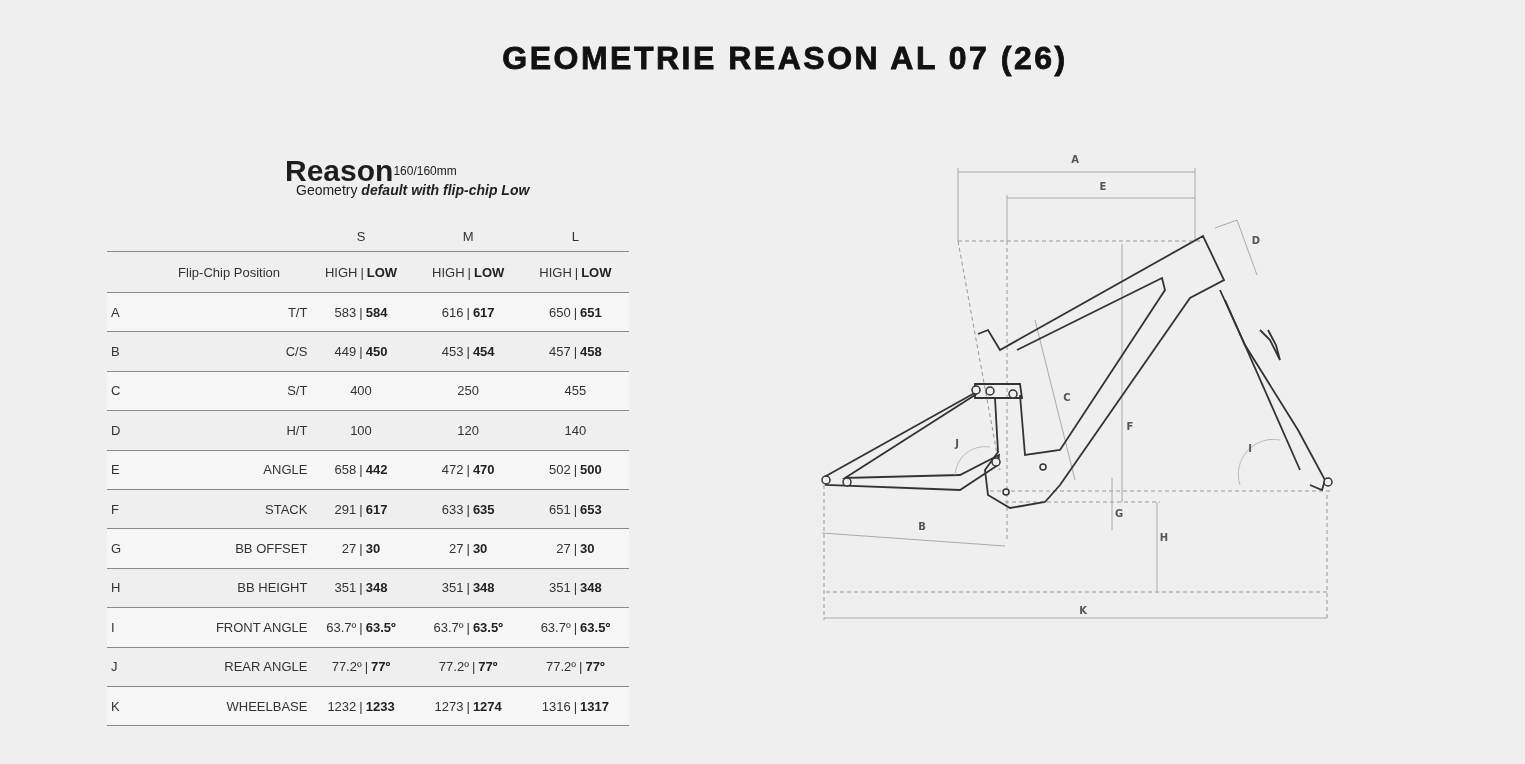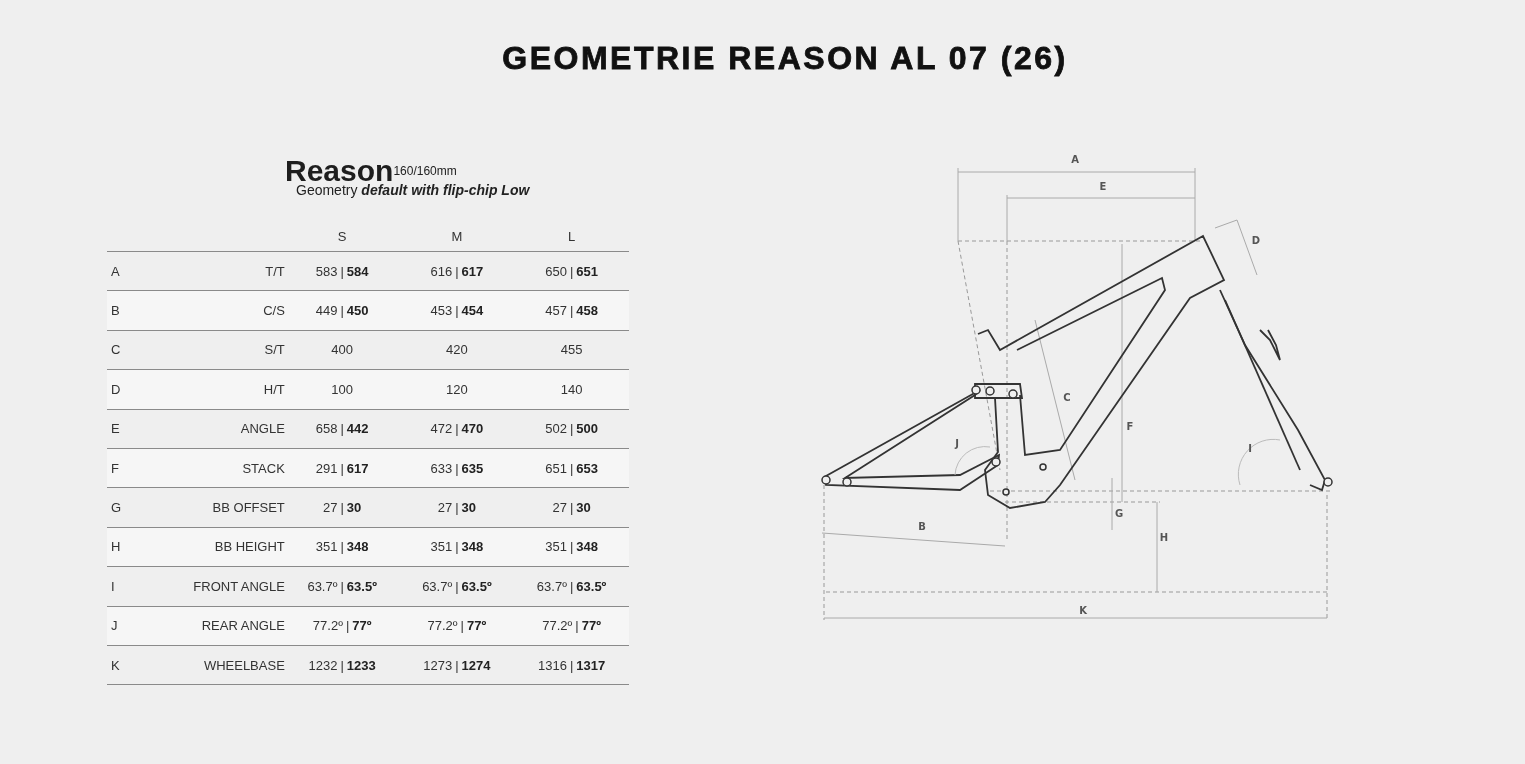--- a/index.html
+++ b/index.html
@@ -62,39 +62,46 @@
   <thead>
     <tr class="size-row">
       <th></th>
       <th></th>
       <th>S</th>
       <th>M</th>
       <th>L</th>
     </tr>
   </thead>
   <tbody id="geo-body">
+    <tr class="flip-row">
+      <td class="c-letter"></td>
+      <td class="c-name" colspan="1" style="text-align:center; width:178px;"><span>Flip-Chip Position</span></td>
+      <td class="c-val"><span>HIGH</span><span class="sep">|</span><span class="low">LOW</span></td>
+      <td class="c-val"><span>HIGH</span><span class="sep">|</span><span class="low">LOW</span></td>
+      <td class="c-val"><span>HIGH</span><span class="sep">|</span><span class="low">LOW</span></td>
+    </tr>
   <tr class="data-row">
         <td class="c-letter">A</td>
         <td class="c-name">T/T</td>
         <td class="c-val"><span>583</span><span class="sep">|</span><span class="low">584</span></td>
         <td class="c-val"><span>616</span><span class="sep">|</span><span class="low">617</span></td>
         <td class="c-val"><span>650</span><span class="sep">|</span><span class="low">651</span></td>
       </tr>
       <tr class="data-row">
         <td class="c-letter">B</td>
         <td class="c-name">C/S</td>
         <td class="c-val"><span>449</span><span class="sep">|</span><span class="low">450</span></td>
         <td class="c-val"><span>453</span><span class="sep">|</span><span class="low">454</span></td>
         <td class="c-val"><span>457</span><span class="sep">|</span><span class="low">458</span></td>
       </tr>
       <tr class="data-row">
         <td class="c-letter">C</td>
         <td class="c-name">S/T</td>
         <td class="c-val"><span>400</span></td>
-        <td class="c-val"><span>420</span></td>
+        <td class="c-val"><span>250</span></td>
         <td class="c-val"><span>455</span></td>
       </tr>
       <tr class="data-row">
         <td class="c-letter">D</td>
         <td class="c-name">H/T</td>
         <td class="c-val"><span>100</span></td>
         <td class="c-val"><span>120</span></td>
         <td class="c-val"><span>140</span></td>
       </tr>
       <tr class="data-row">

